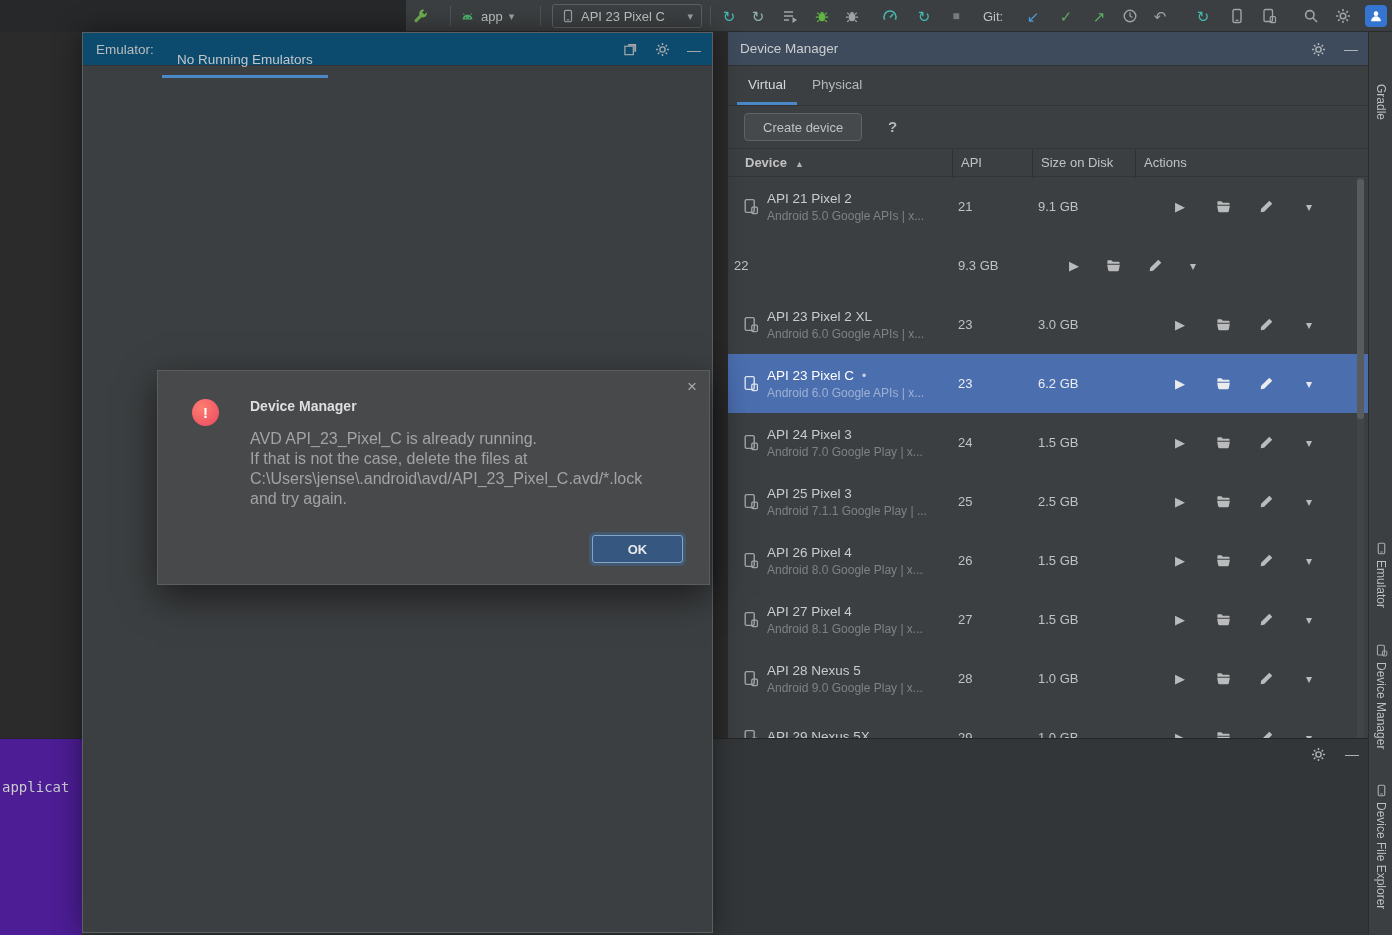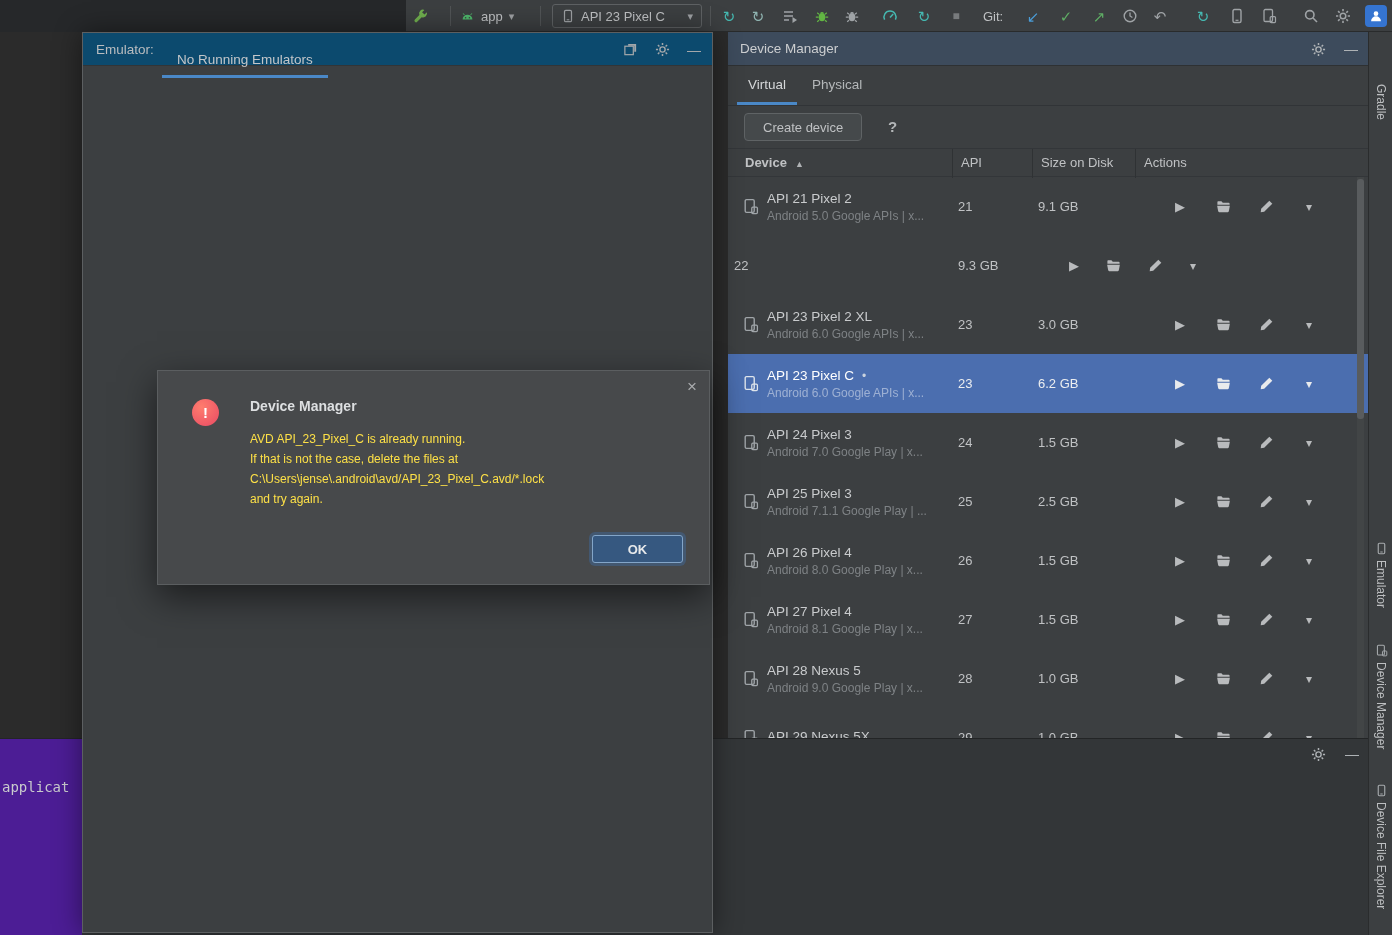--- a/index.html
+++ b/index.html
@@ -31,21 +31,21 @@
   .emu-hicon { position:absolute; top:0; height:33px; width:22px; display:flex; align-items:center; justify-content:center; color:#a3a7aa; }
   .emu-hicon svg { width:15px; height:15px; }
 
   
   .dialog { left:157px; top:370px; width:553px; height:215px; background:#47494b; border:1px solid #5b5e60; box-shadow:0 12px 34px rgba(0,0,0,.55); z-index:10; }
   .dlg-close { position:absolute; right:12px; top:6px; color:#a9abad; font-size:17px; cursor:default; }
   .dlg-icon { position:absolute; left:34px; top:28px; width:27px; height:27px; border-radius:50%;
               background:radial-gradient(circle at 35% 30%, #ff7d6e, #e84a63); color:#fff;
               display:flex; align-items:center; justify-content:center; font-weight:bold; font-size:15px; }
   .dlg-title { position:absolute; left:92px; top:27px; font-weight:bold; font-size:14px; color:#dddfe1; }
-  .dlg-msg { position:absolute; left:92px; top:58px; font-size:12px; line-height:20px; color:#fde047; }
+  .dlg-msg { position:absolute; left:92px; top:58px; font-size:16px; line-height:20px; color:#a3a3a3; }
   .ok-btn { position:absolute; left:434px; top:164px; width:91px; height:28px;
             background:#365880; border:1px solid #83a5c8; border-radius:3px;
             box-shadow:0 0 0 3px rgba(63,100,145,.55); color:#e6e8ea; font-size:13px;
             display:flex; align-items:center; justify-content:center; font-weight:bold; }
 
   
   .dm-panel { left:728px; top:32px; width:640px; height:706px; background:#3c3f41; z-index:1; }
   .dm-header { position:relative; height:34px; background:#3d4b5c; border-bottom:1px solid #2e3133; }
   .dm-header-title { position:absolute; left:12px; line-height:34px; color:#ccced0; font-size:13.5px; }
   .dm-hicon { position:absolute; top:0; height:34px; width:22px; display:flex; align-items:center; justify-content:center; color:#aeb2b5; }

